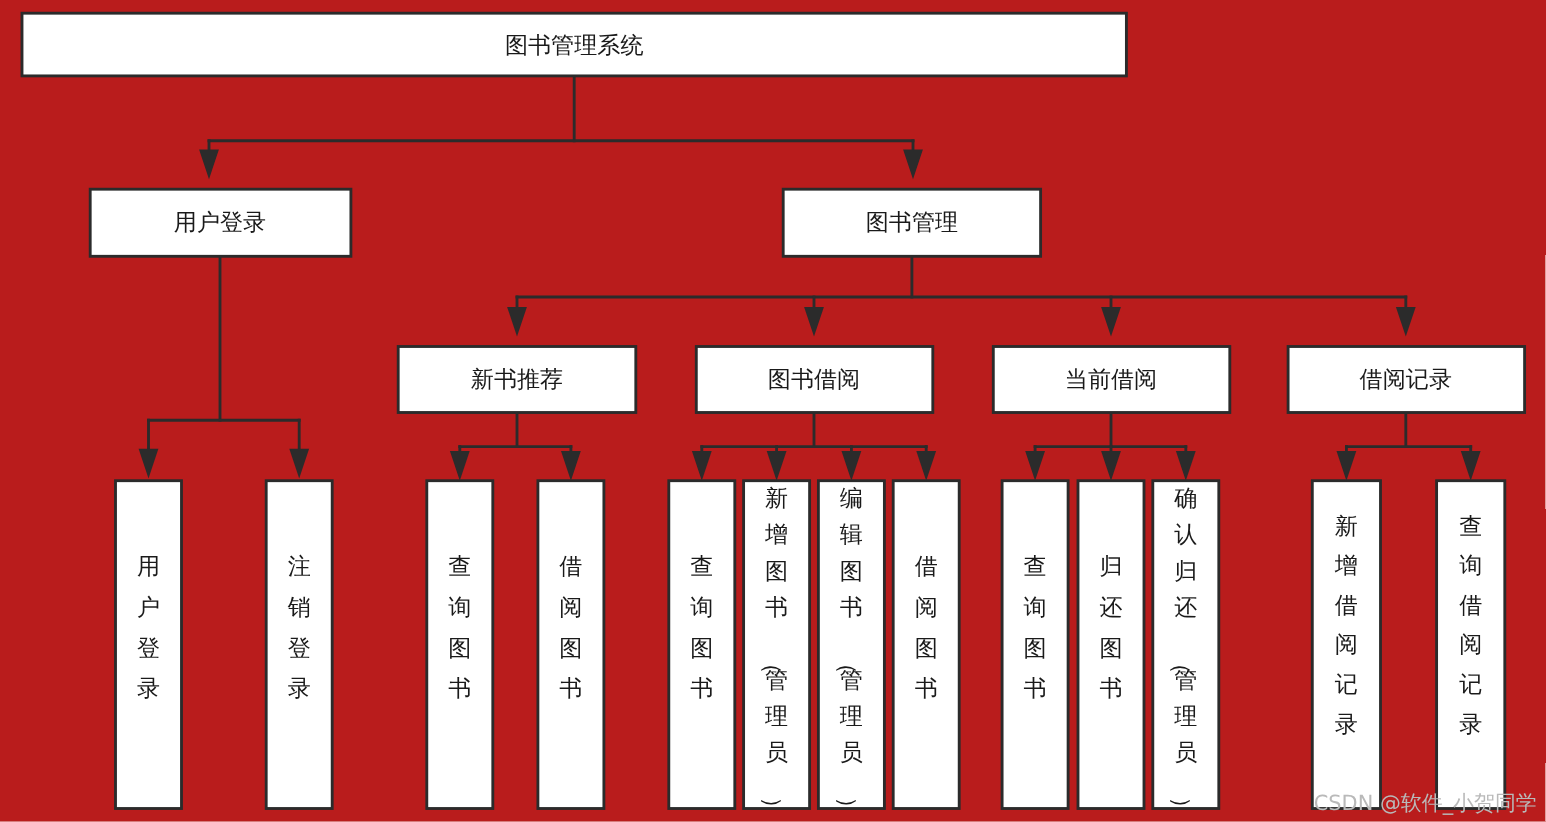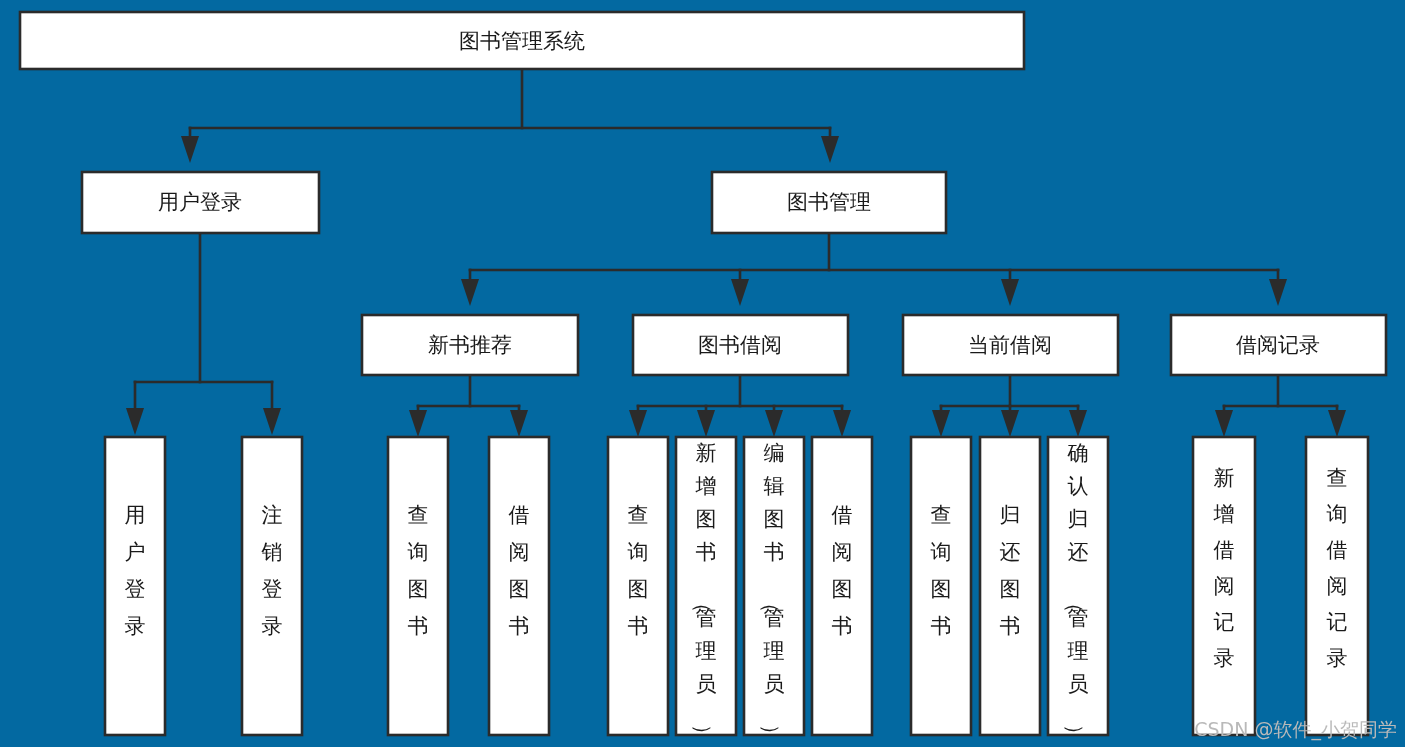--- a/index.html
+++ b/index.html
@@ -8,21 +8,21 @@
     padding: 0;
     background: #ffffff;
   }
   body {
     font-family: "DejaVu Sans", "Liberation Sans", sans-serif;
   }
   #diagram-root {
     position: relative;
     width: 1405px;
     height: 747px;
-    background: #0369a1;
+    background: #b91c1c;
     overflow: hidden;
   }
   svg.diagram-svg {
     position: absolute;
     left: 0;
     top: 0;
     width: 1405px;
     height: 747px;
     display: block;
   }

